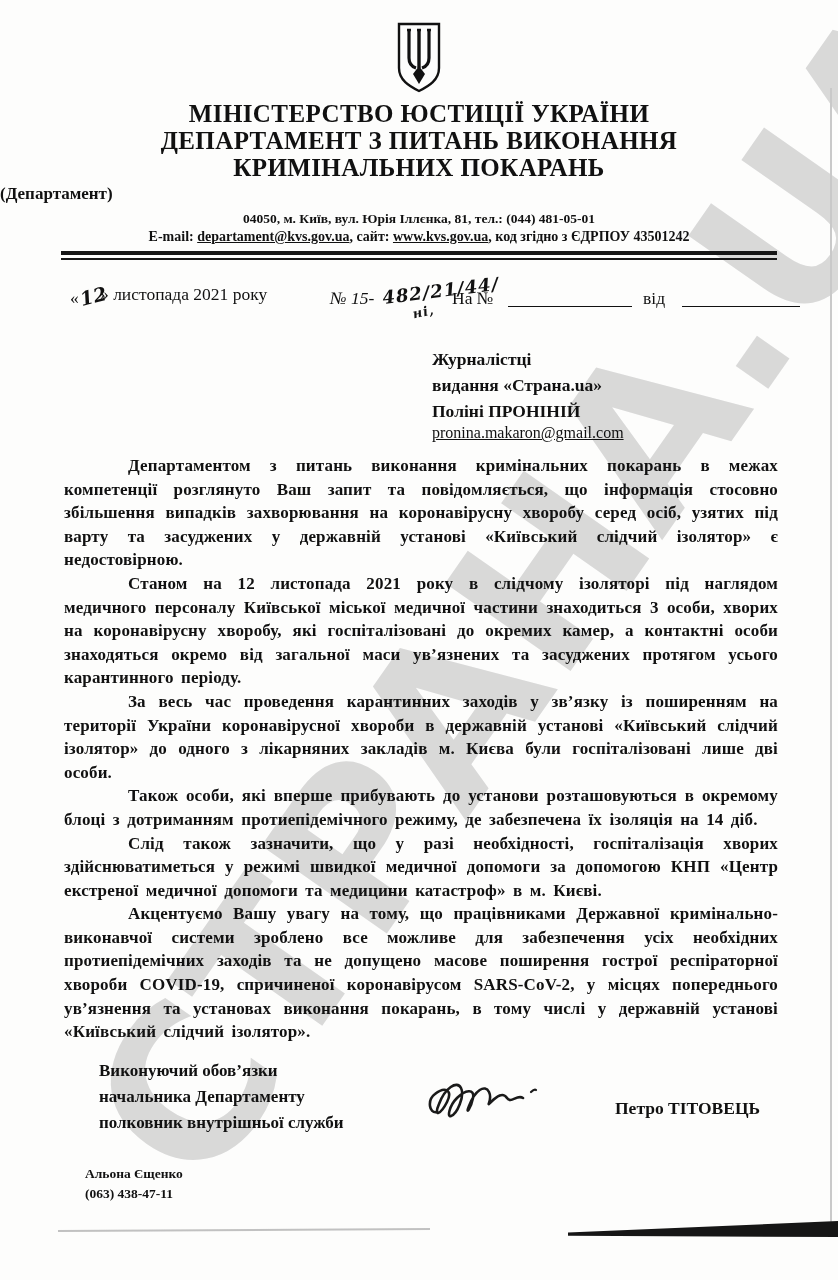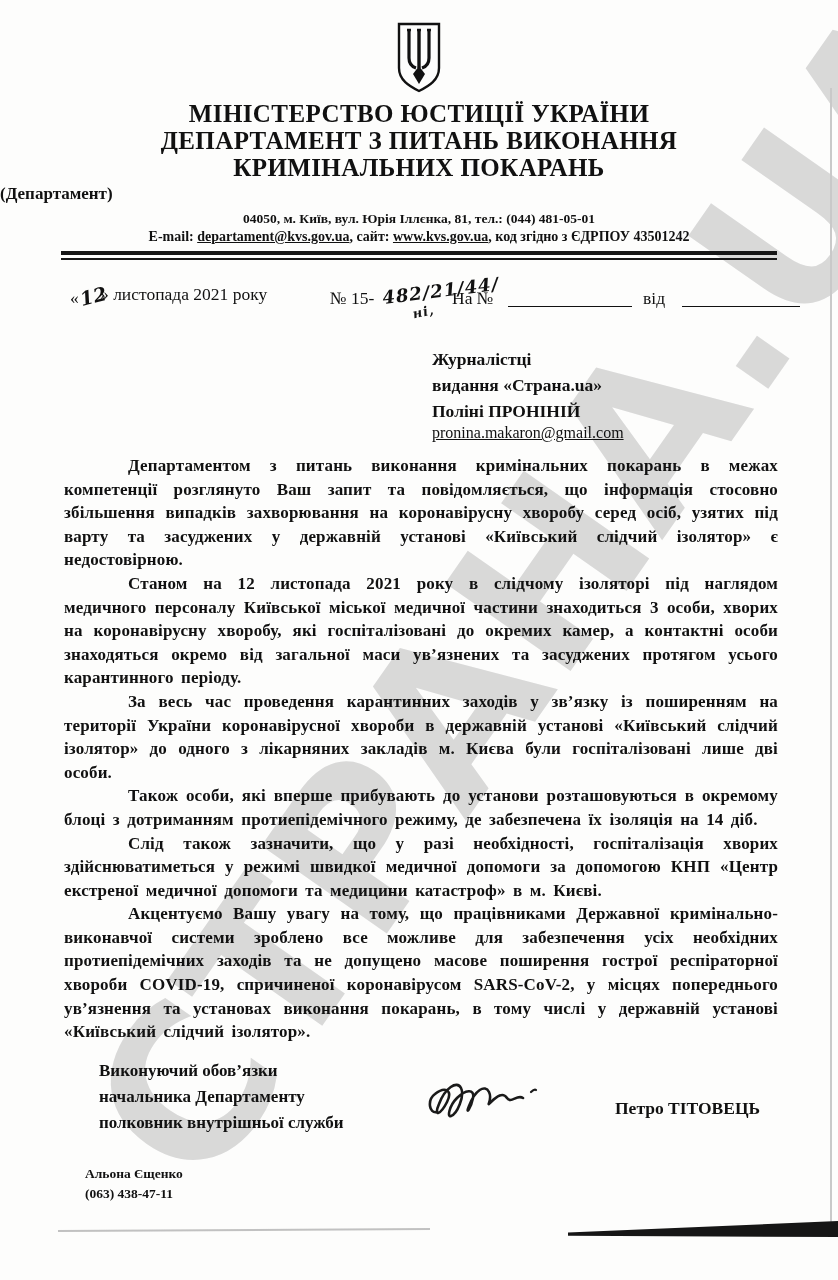--- a/index.html
+++ b/index.html
@@ -23,21 +23,21 @@
   .h-email{font-size:14px;font-weight:bold;text-align:center;margin-top:2px;}
   .lnk{text-decoration:underline;}
   .rule{width:716px;margin:6px auto 0 auto;border-top:4px solid #161616;border-bottom:2px solid #161616;height:3px;}
   
   .ref-line{position:relative;height:46px;margin-top:24px;font-size:17.5px;}
   .ref-line span{position:absolute;white-space:nowrap;}
   .hand{font-family:"DejaVu Serif",serif;font-style:italic;font-weight:bold;}
   .hand-day{left:80px;top:1px;transform:rotate(-14deg);font-size:19px;}
   .q1{left:70px;top:4px;}
   .date-rest{left:100px;top:0;}
-  .num-label{left:330px;top:4px;}
+  .num-label{left:330px;top:4px;font-style:italic;}
   .hand-num{left:382px;top:-4px;transform:rotate(-7deg);font-size:18px;letter-spacing:1px;}
   .hand-sub{left:28px;top:22px;font-size:13px;transform:rotate(-6deg);}
   .on-num{left:452px;top:4px;}
   .blank-a{left:508px;top:4px;width:124px;border-bottom:1.5px solid #111;height:18px;}
   .from-label{left:643px;top:4px;}
   .blank-b{left:682px;top:4px;width:118px;border-bottom:1.5px solid #111;height:18px;}
   
   .recipient{margin:16px 0 0 432px;font-size:17.5px;font-weight:bold;line-height:26px;}
   .recipient .email{font-size:16px;font-weight:normal;text-decoration:underline;line-height:18px;}
   

